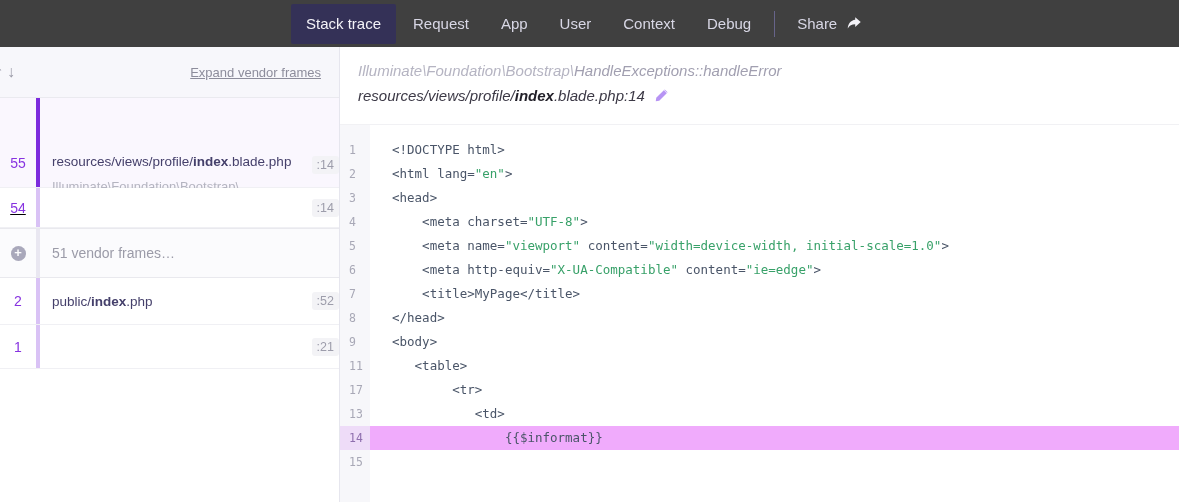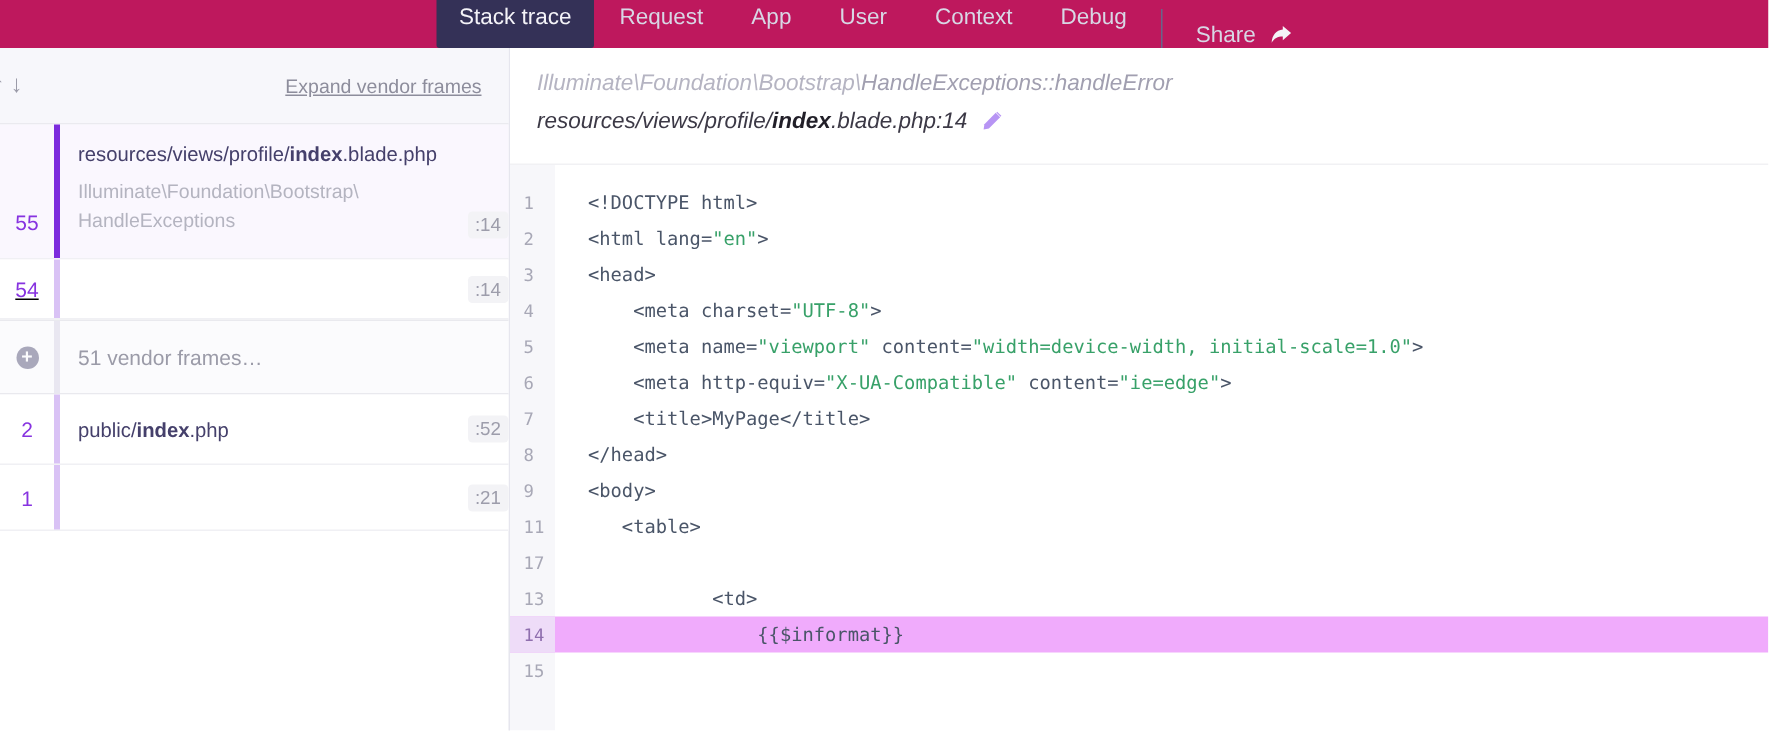--- a/index.html
+++ b/index.html
@@ -5,22 +5,22 @@
   * { box-sizing: border-box; }
   html, body { margin: 0; padding: 0; }
   body {
     width: 1179px; height: 502px; overflow: hidden;
     background: #ffffff;
     font-family: "Liberation Sans", sans-serif;
   }
 
   
   .topbar {
-    height: 32px; background: #be185d;
-    display: flex; align-items: flex-end;
+    height: 47px; background: #404040;
+    display: flex; align-items: center;
     padding-left: 291px;
   }
   .tab {
     font-size: 15px; color: #d8d7e5;
     padding: 0 15px; line-height: 40px; height: 40px;
     border-radius: 2px; margin-right: 2px;
     cursor: default; white-space: nowrap;
   }
   .tab.active { background: #343157; color: #f4f3f8; }
   .topbar-divider { width: 1px; height: 26px; background: #67648a; margin: 0 12px 0 6px; }
@@ -44,21 +44,21 @@
   .frame { display: flex; border-bottom: 1px solid #f0f0f4; background: #ffffff; position: relative; }
   .frame.selected { background: #faf7fe; }
   .f-gutter {
     width: 36px; flex: none; display: flex; align-items: center; justify-content: center;
     color: #8733e0; font-size: 14px;
   }
   .frame.selected .f-gutter { align-items: flex-end; padding-bottom: 16px; }
   .f-bar { width: 4px; flex: none; background: #d9c2f5; }
   .frame.selected .f-bar { background: #7c2bdd; }
   .f-body { flex: 1; position: relative; padding: 12px 14px 11px 12px; min-width: 0; }
-  .f-path { font-size: 13.5px; color: #45406b; }
+  .f-path { font-size: 13.5px; color: #45406b; margin-top: 44px; }
   .f-path b { font-weight: bold; }
   .f-class { margin-top: 9px; font-size: 13px; line-height: 1.45; color: #b4b4c0; }
   .f-class span { display: block; }
   .badge {
     position: absolute; right: 0; top: 50%; transform: translateY(-50%);
     background: #f3f3f6; color: #9d9dab; font-size: 12.5px;
     padding: 2px 5px; border-radius: 3px;
   }
   .frame.selected .badge { top: auto; bottom: 13px; transform: none; }
   .frame.h90 { height: 90px; }
@@ -226,20 +226,21 @@
           <div class="code-row">
             <span class="ln">9</span>
             <span class="cl"><span>&lt;body&gt;</span></span>
           </div>
           <div class="code-row">
             <span class="ln">11</span>
             <span class="cl"><span>   &lt;table&gt;</span></span>
           </div>
           <div class="code-row">
             <span class="ln">17</span>
+            <span class="cl"><span>        &lt;tr&gt;</span></span>
           </div>
           <div class="code-row">
             <span class="ln">13</span>
             <span class="cl"><span>           &lt;td&gt;</span></span>
           </div>
           <div class="code-row hl">
             <span class="ln">14</span>
             <span class="cl"><span>               {{$informat}}</span></span>
           </div>
           <div class="code-row">

